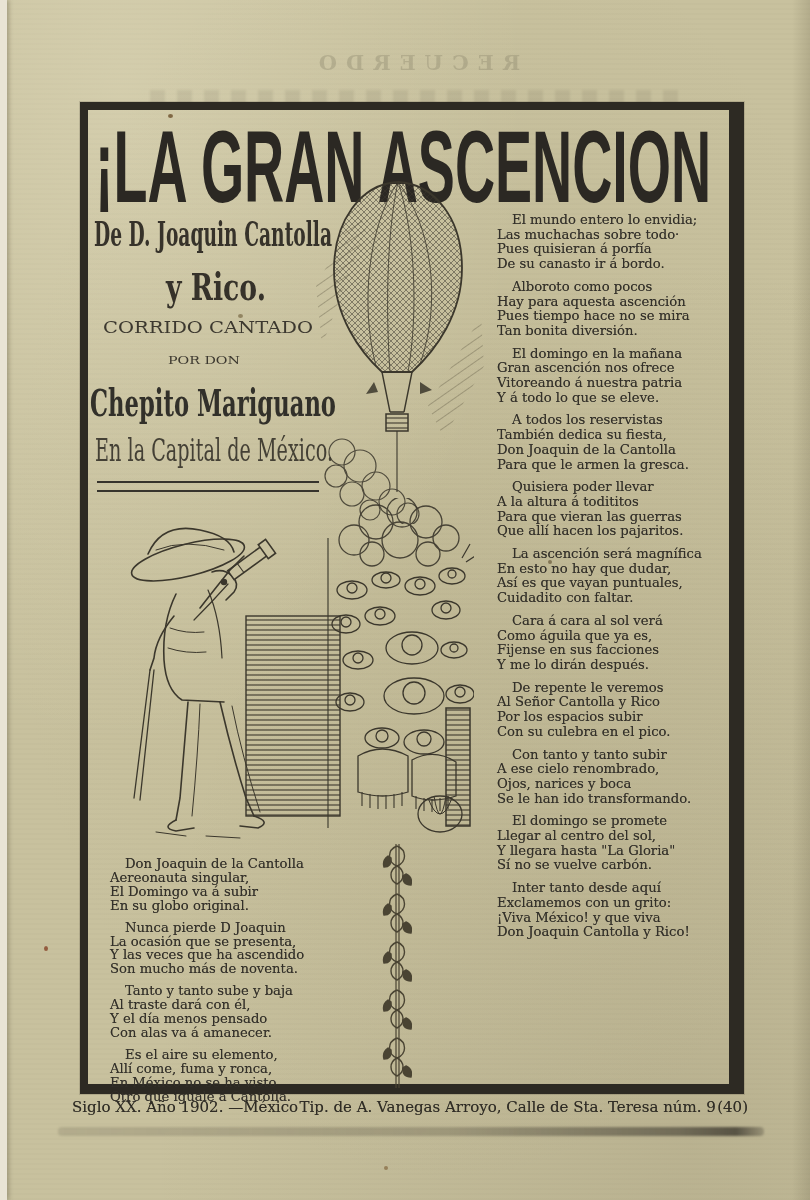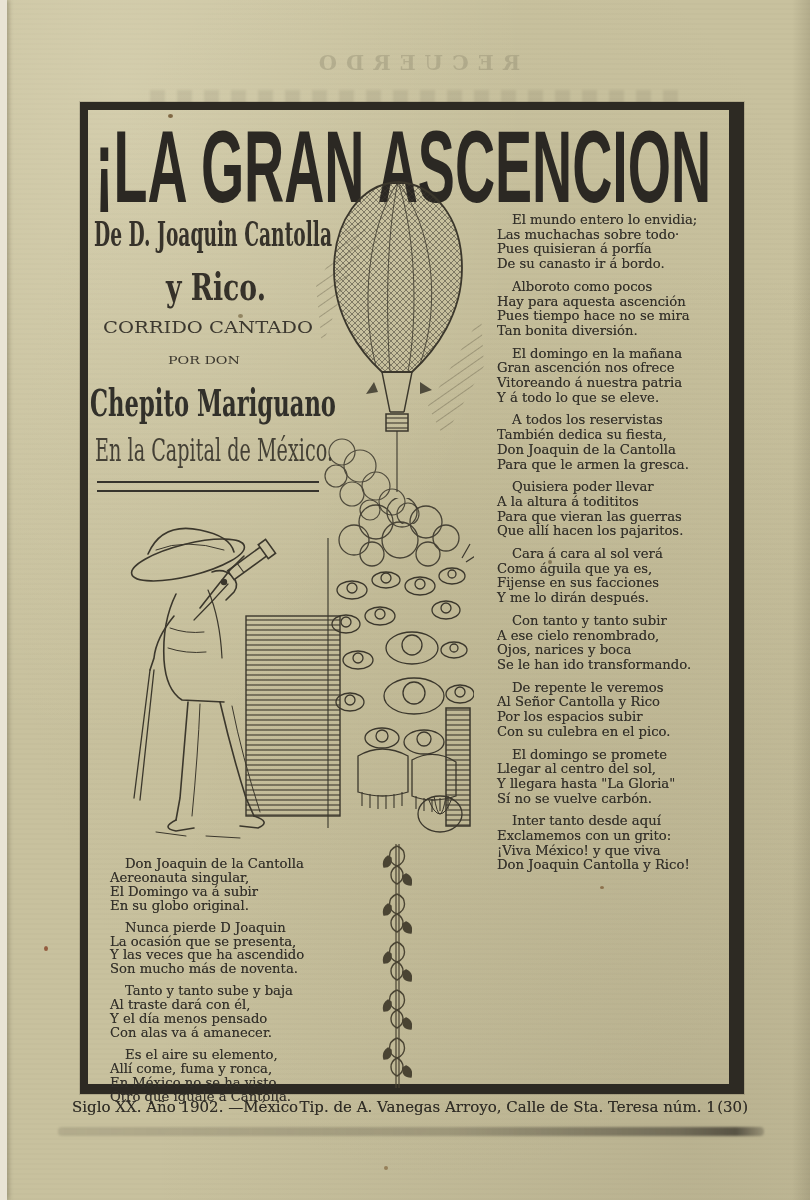--- a/index.html
+++ b/index.html
@@ -255,33 +255,34 @@
     <use href="#vm" y="144"></use>
       <use href="#vm" y="192"></use>
   </svg>
 
   <div class="abs stanzas right-col">
       <p class="stanza">El mundo entero lo envidia;<br>Las muchachas sobre todo·<br>Pues quisieran á porfía<br>De su canasto ir á bordo.</p>
       <p class="stanza">Alboroto como pocos<br>Hay para aquesta ascención<br>Pues tiempo hace no se mira<br>Tan bonita diversión.</p>
       <p class="stanza">El domingo en la mañana<br>Gran ascención nos ofrece<br>Vitoreando á nuestra patria<br>Y á todo lo que se eleve.</p>
       <p class="stanza">A todos los reservistas<br>También dedica su fiesta,<br>Don Joaquin de la Cantolla<br>Para que le armen la gresca.</p>
       <p class="stanza">Quisiera poder llevar<br>A la altura á todititos<br>Para que vieran las guerras<br>Que allí hacen los pajaritos.</p>
+      <p class="stanza">La ascención será magnífica<br>En esto no hay que dudar,<br>Así es que vayan puntuales,<br>Cuidadito con faltar.</p>
       <p class="stanza">Cara á cara al sol verá<br>Como águila que ya es,<br>Fijense en sus facciones<br>Y me lo dirán después.</p>
+      <p class="stanza">De repente le veremos<br>Al Señor Cantolla y Rico<br>Por los espacios subir<br>Con su culebra en el pico.</p>
       <p class="stanza">Con tanto y tanto subir<br>A ese cielo renombrado,<br>Ojos, narices y boca<br>Se le han ido transformando.</p>
-      <p class="stanza">De repente le veremos<br>Al Señor Cantolla y Rico<br>Por los espacios subir<br>Con su culebra en el pico.</p>
       <p class="stanza">El domingo se promete<br>Llegar al centro del sol,<br>Y llegara hasta "La Gloria"<br>Sí no se vuelve carbón.</p>
       <p class="stanza">Inter tanto desde aquí<br>Exclamemos con un grito:<br>¡Viva México! y que viva<br>Don Joaquin Cantolla y Rico!</p>
     </div>
   <div class="abs stanzas left-col">
       <p class="stanza">Don Joaquin de la Cantolla<br>Aereonauta singular,<br>El Domingo va á subir<br>En su globo original.</p>
       <p class="stanza">Nunca pierde D Joaquin<br>La ocasión que se presenta,<br>Y las veces que ha ascendido<br>Son mucho más de noventa.</p>
       <p class="stanza">Tanto y tanto sube y baja<br>Al traste dará con él,<br>Y el día menos pensado<br>Con alas va á amanecer.</p>
       <p class="stanza">Es el aire su elemento,<br>Allí come, fuma y ronca,<br>En México no se ha visto<br>Otro que iguale á Cantolla.</p>
     </div>
 
   <div class="abs footer">
     <span class="f-left">Siglo XX. Año 1902. —México</span>
-    <span class="f-center">Tip. de A. Vanegas Arroyo, Calle de Sta. Teresa núm. 1</span>
-    <span class="f-right">(30)</span>
+    <span class="f-center">Tip. de A. Vanegas Arroyo, Calle de Sta. Teresa núm. 9</span>
+    <span class="f-right">(40)</span>
   </div>
   <div class="abs smudge"></div>
 
 </div>
 
 </body></html>

